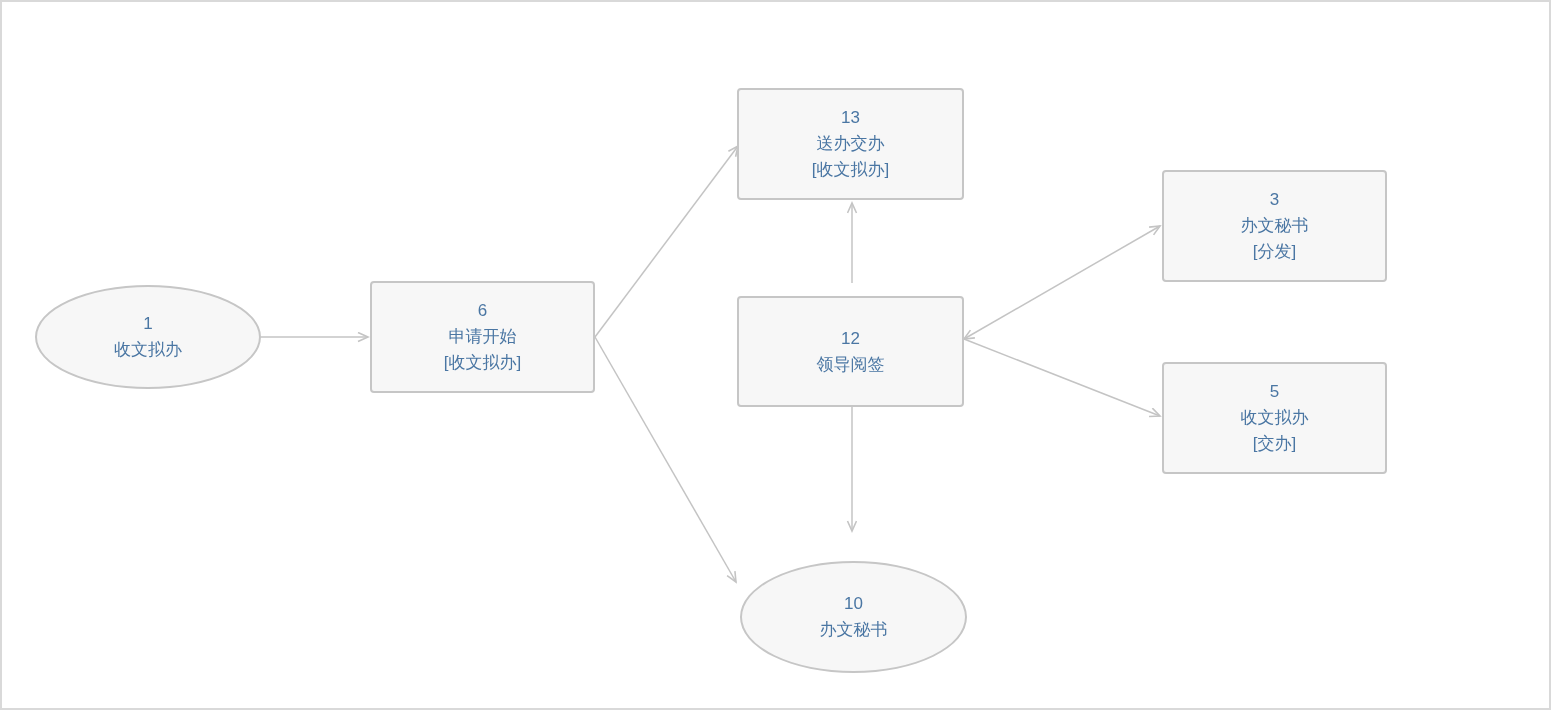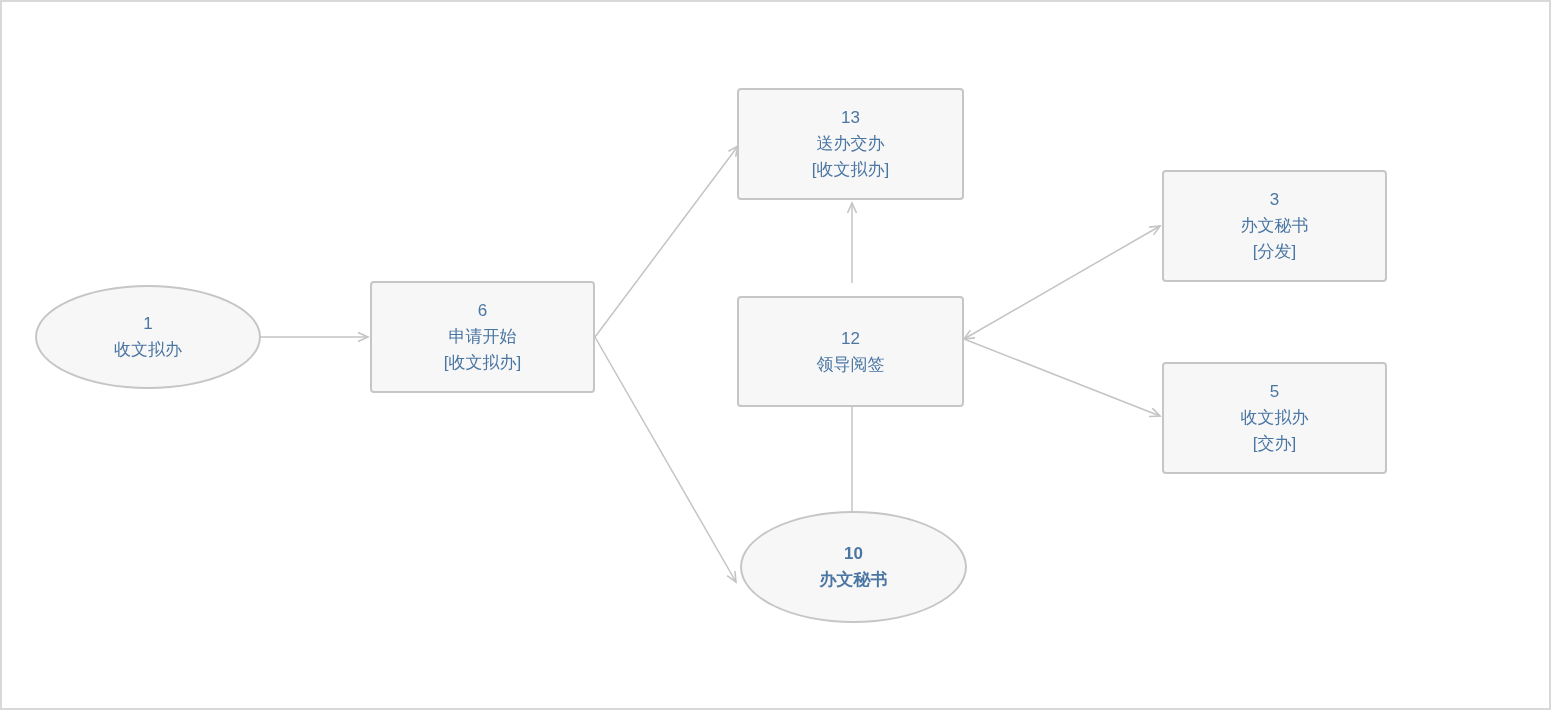--- a/index.html
+++ b/index.html
@@ -69,18 +69,18 @@
     <span>办文秘书</span>
     <span>[分发]</span>
   </div>
 
   <div class="node rect" style="left:1160px; top:360px; width:225px; height:112px;">
     <span>5</span>
     <span>收文拟办</span>
     <span>[交办]</span>
   </div>
 
-  <div class="node ellipse" style="left:738px; top:509px; width:227px; height:112px;font-weight:bold;">
+  <div class="node ellipse" style="left:738px; top:559px; width:227px; height:112px;">
     <span>10</span>
     <span>办文秘书</span>
   </div>
 
 </div>
 
 </body></html>

